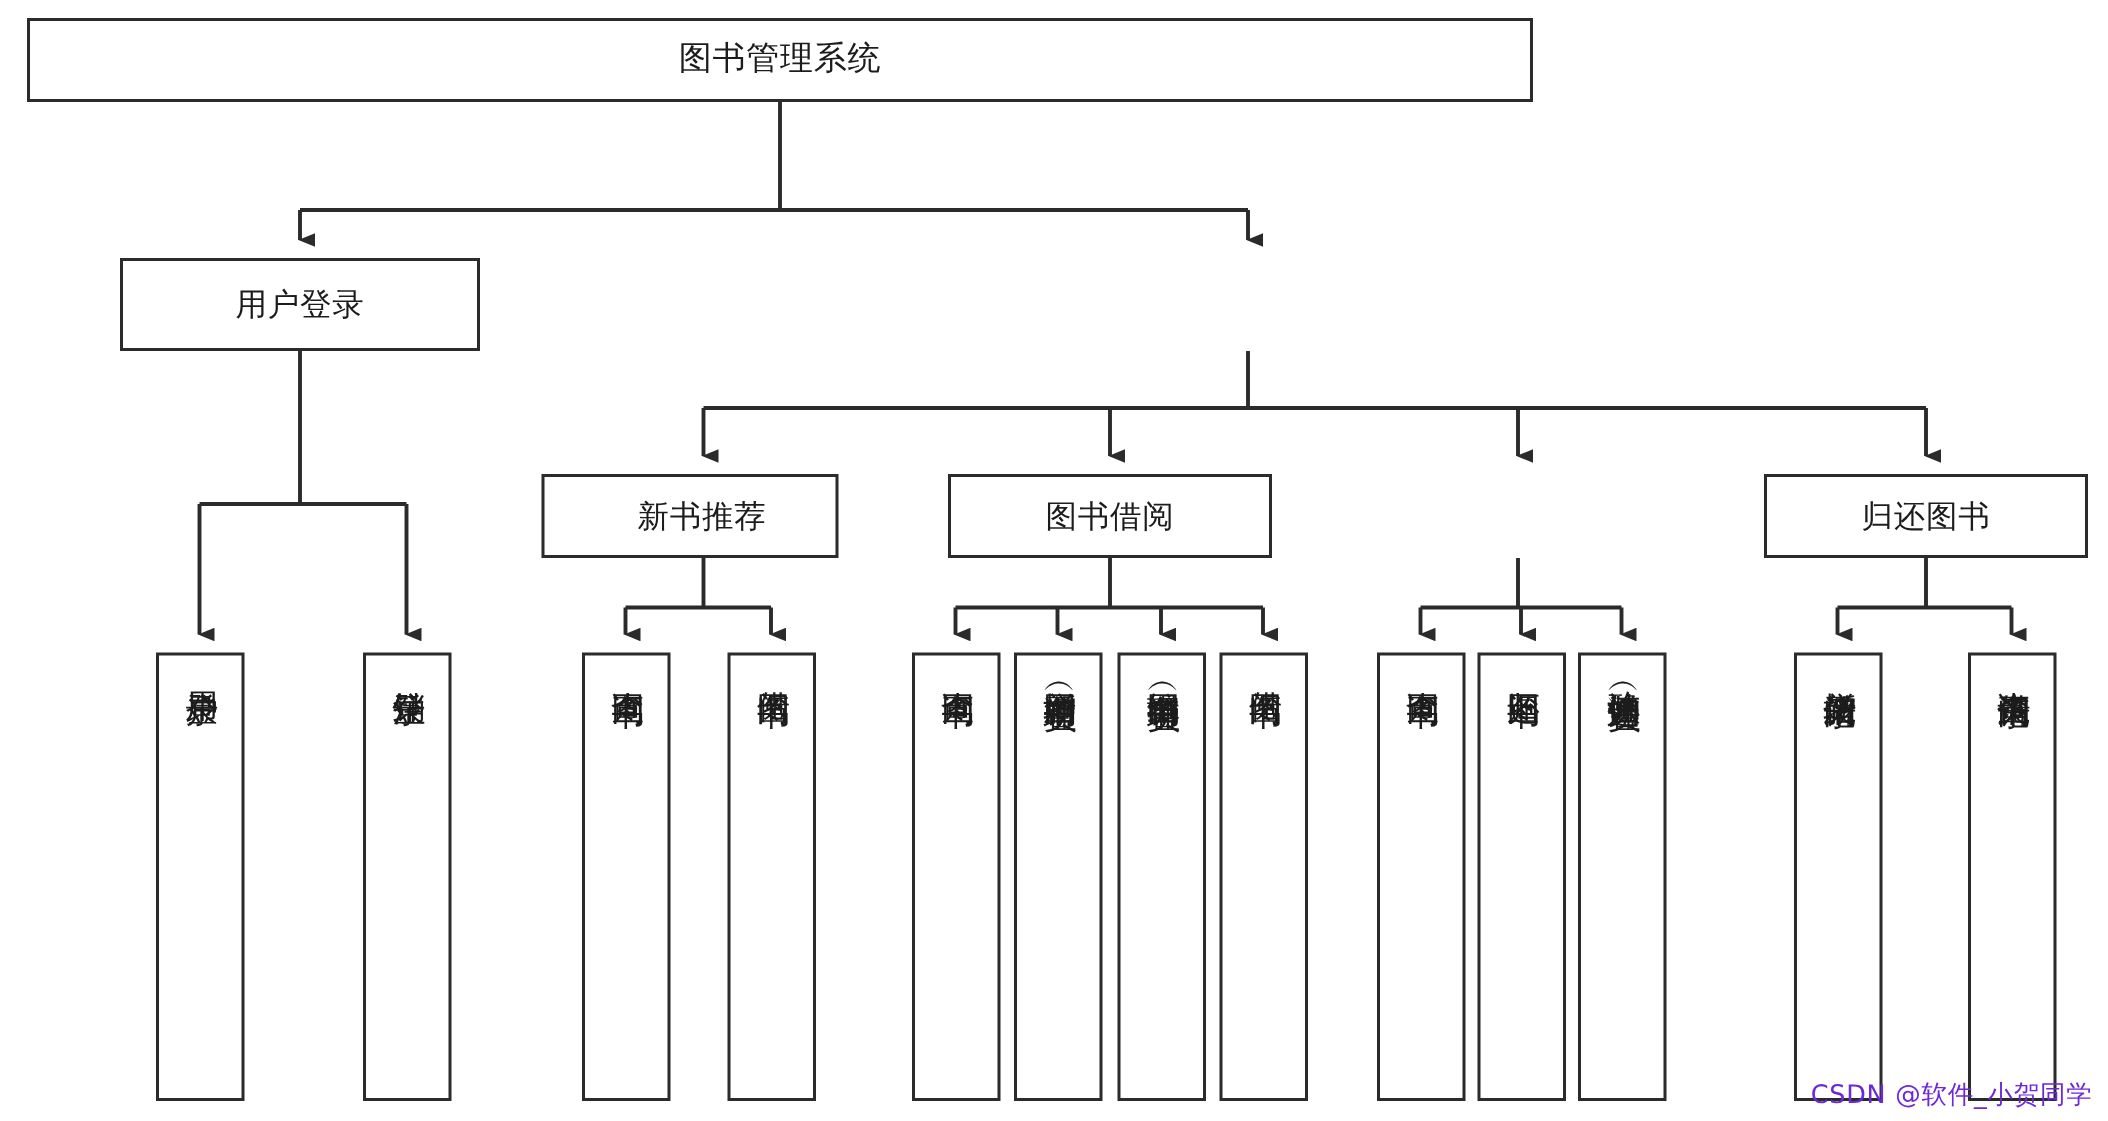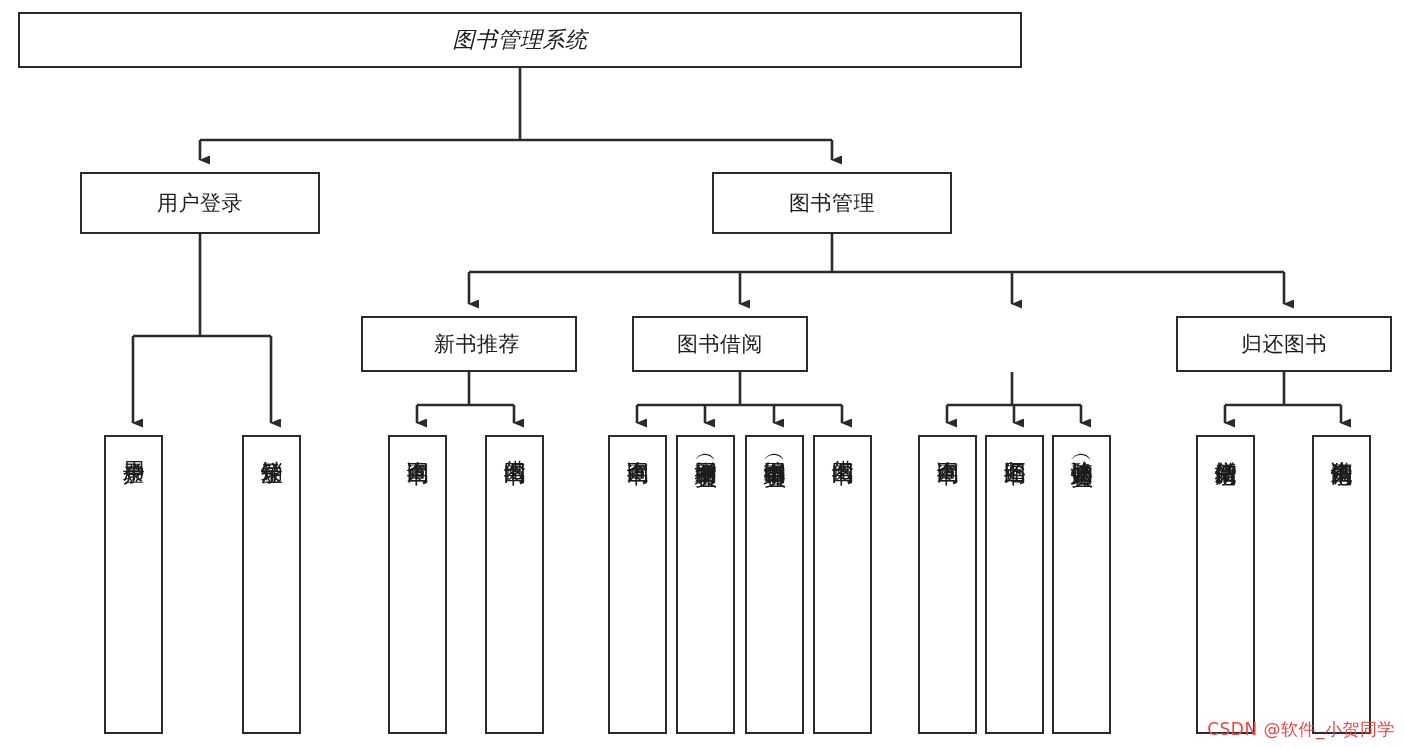--- a/index.html
+++ b/index.html
@@ -59,21 +59,21 @@
     font-size:22px;
     line-height:1.02;
     letter-spacing:1px;
     white-space:nowrap;
   }
   .watermark{
     position:absolute;
     right:10px;
     bottom:6px;
     font-size:17px;
-    color:#ef4444;
+    color:#6d28d9;
     z-index:3;
     white-space:nowrap;
     letter-spacing:0.5px;
   }
 </style>
 </head>
 <body>
 
 <div id="canvas">
 
@@ -120,35 +120,32 @@
       <path d="M1014,405 L1014,423" marker-end="url(#arrow)"></path>
       <path d="M1081,405 L1081,423" marker-end="url(#arrow)"></path>
 
       <path d="M1284,372 L1284,405"></path>
       <path d="M1225,405 L1341,405"></path>
       <path d="M1225,405 L1225,423" marker-end="url(#arrow)"></path>
       <path d="M1341,405 L1341,423" marker-end="url(#arrow)"></path>
     </g>
   </svg>
 
-  <div class="node horiz root" style="left:18px; top:12px; width:1004px; height:56px;font-style:italic;">
+  <div class="node horiz root" style="left:18px; top:12px; width:1004px; height:56px;">
     <span class="label">图书管理系统</span>
   </div>
 
   <div class="node horiz" style="left:80px; top:172px; width:240px; height:62px;">
     <span class="label">用户登录</span>
   </div>
-  <div class="node horiz" style="left:712px; top:172px; width:240px; height:62px;">
-    <span class="label">图书管理</span>
-  </div>
 
-  <div class="node horiz" style="left:361px; top:316px; width:216px; height:56px;padding-left:16px;">
+  <div class="node horiz" style="left:361px; top:316px; width:198px; height:56px;padding-left:16px;">
     <span class="label">新书推荐</span>
   </div>
-  <div class="node horiz" style="left:632px; top:316px; width:176px; height:56px;">
+  <div class="node horiz" style="left:632px; top:316px; width:216px; height:56px;">
     <span class="label">图书借阅</span>
   </div>
   <div class="node horiz" style="left:1176px; top:316px; width:216px; height:56px;">
     <span class="label">归还图书</span>
   </div>
 
   <div class="node vert" style="left:104px; top:435px; width:59px; height:299px;">
     <span class="label">用户登录</span>
   </div>
   <div class="node vert" style="left:242px; top:435px; width:59px; height:299px;">

